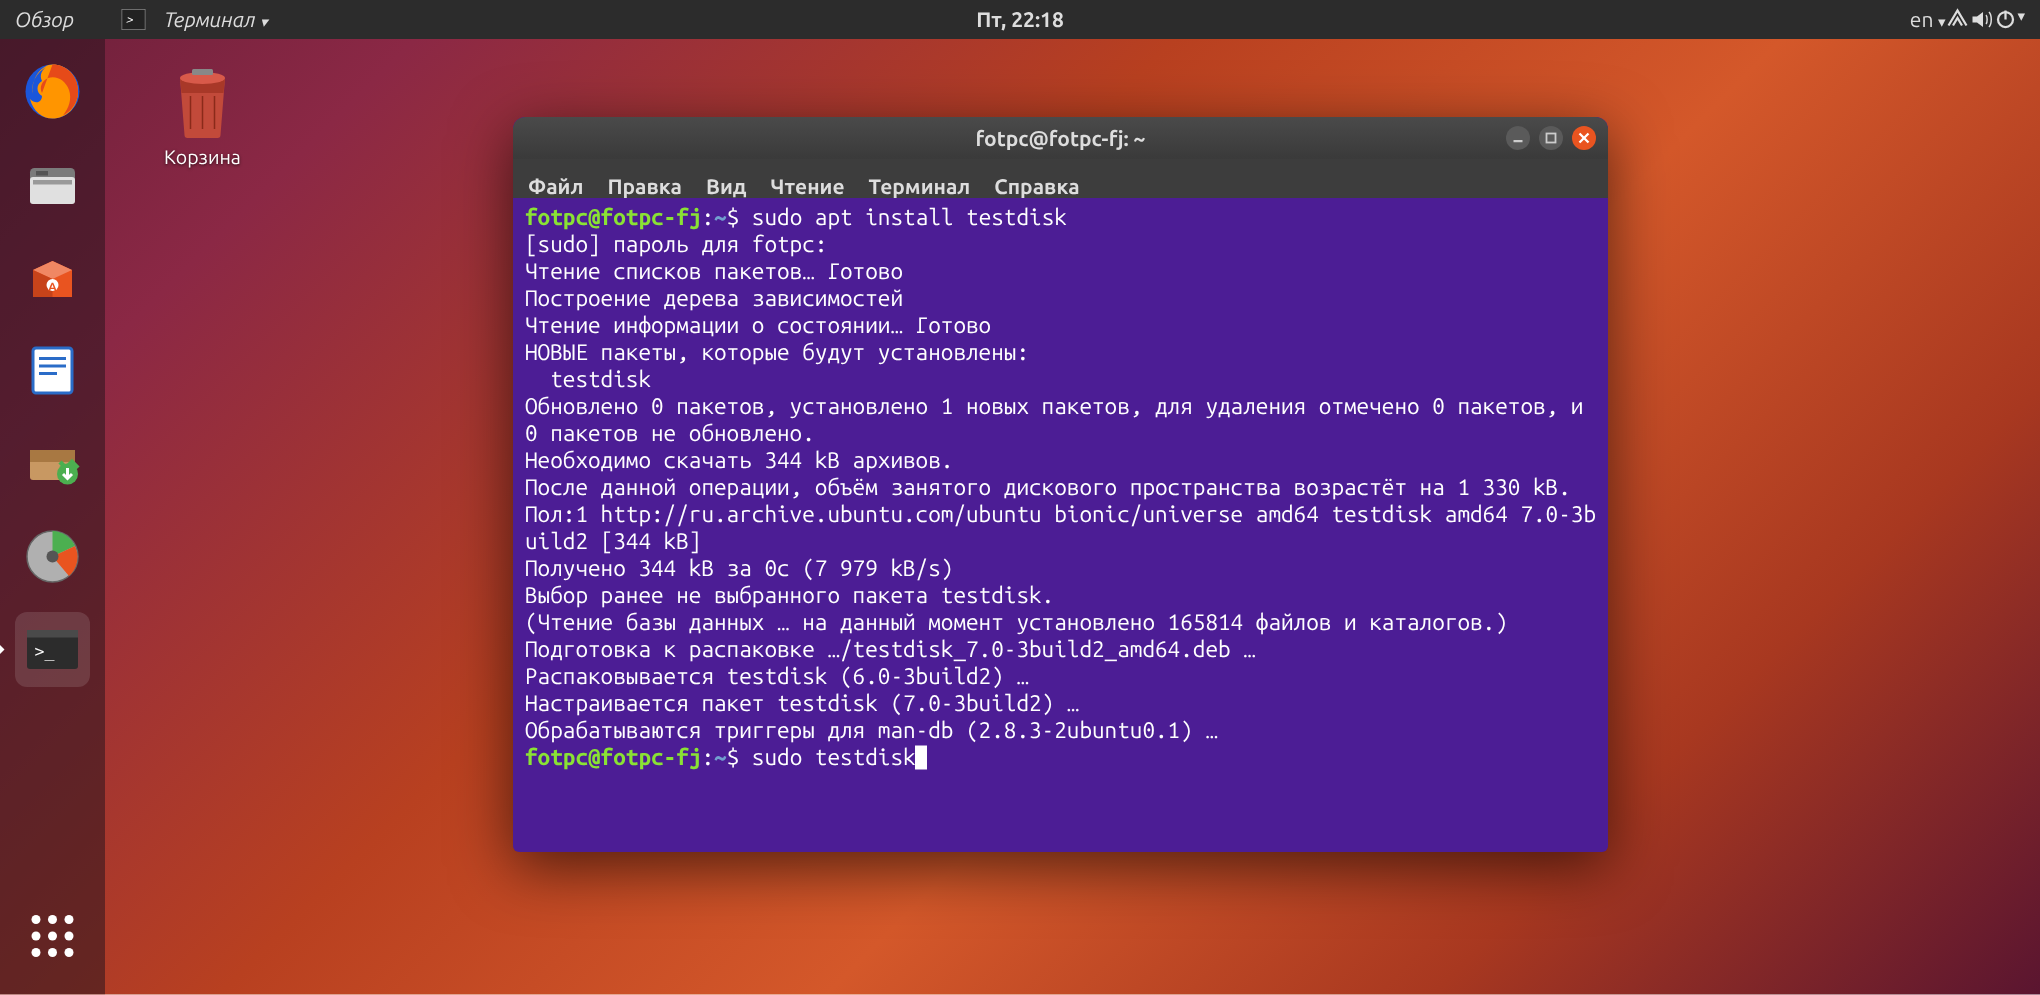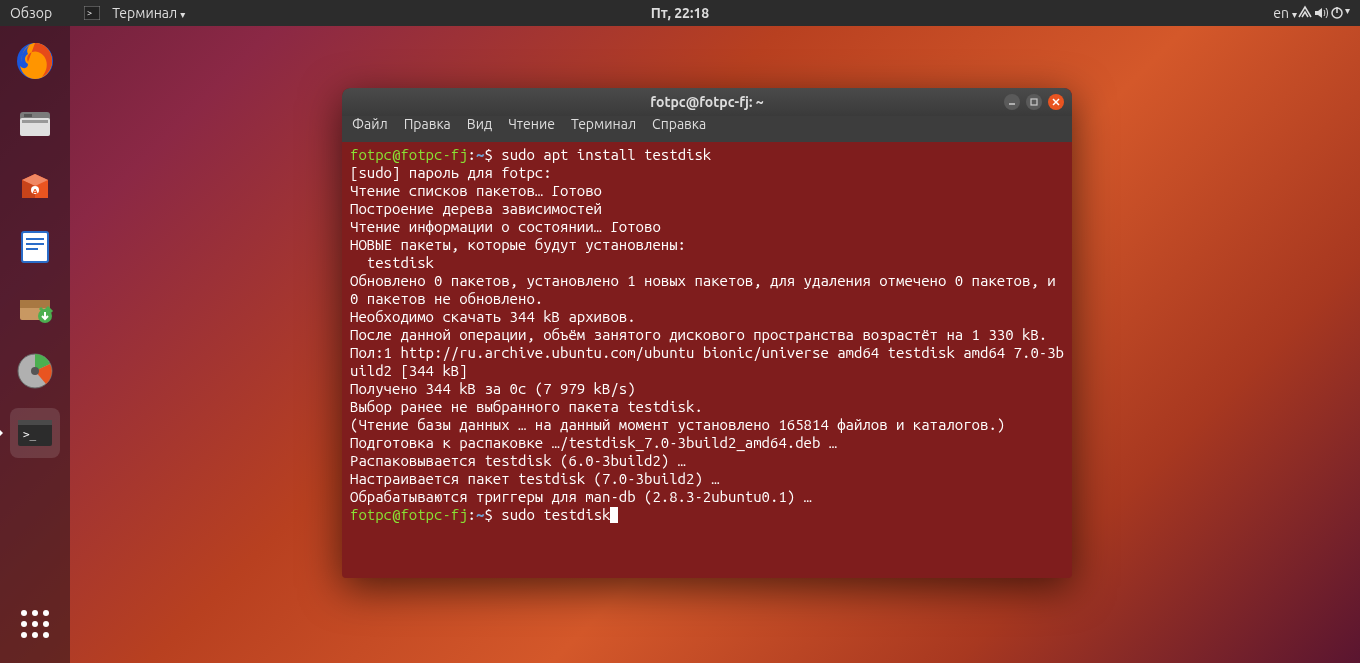--- a/index.html
+++ b/index.html
@@ -7,21 +7,21 @@
   width: 1360px; height: 663px;
   font-family: Ubuntu, "Segoe UI", sans-serif;
   background: linear-gradient(135deg, #6b1f3a 0%, #8b2845 15%, #b84020 40%, #d4582a 60%, #a83820 80%, #5a1530 100%);
   overflow: hidden; position: relative; color: #fff;
 }
 .topbar {
   position: absolute; top: 0; left: 0; right: 0; height: 26px;
   background: #2c2c2c; display: flex; align-items: center;
   font-size: 14px; color: #ddd; padding: 0 10px;
 }
-.topbar-left { display: flex; align-items: flex-end; gap: 12px; }
+.topbar-left { display: flex; align-items: flex-end; gap: 12px; font-style: italic; }
 .topbar-center { position: absolute; left: 50%; transform: translateX(-50%); font-weight: bold; text-align: right; }
 .topbar-right { margin-left: auto; display: flex; align-items: flex-start; gap: 0; }
 .tb-icon { width: 16px; height: 16px; display: inline-flex; align-items: center; justify-content: center; }
 .dropdown-arrow::after { content: "▾"; font-size: 10px; margin-left: 3px; }
 
 .launcher {
   position: absolute; top: 26px; left: 0; bottom: 0; width: 70px;
   background: rgba(40, 20, 30, 0.55);
   display: flex; flex-direction: column; align-items: center;
   padding-top: 10px; gap: 12px;
@@ -40,47 +40,47 @@
 .launcher-bottom { margin-top: auto; margin-bottom: 14px; }
 .apps-grid { display: grid; grid-template-columns: repeat(3, 6px); grid-template-rows: repeat(3, 6px); gap: 5px; }
 .apps-grid span { width: 6px; height: 6px; background: #fff; border-radius: 50%; }
 
 .desktop-icons { position: absolute; top: 42px; left: 90px; display: flex; flex-direction: column; gap: 20px; }
 .desktop-icon { width: 90px; display: flex; flex-direction: column; align-items: center; gap: 4px; font-size: 13px; color: #fff; text-shadow: 0 1px 2px rgba(0,0,0,0.7); }
 .di-trash { width: 46px; height: 52px; }
 .di-usb { width: 40px; height: 54px; display: flex; align-items: center; justify-content: center; }
 
 .window {
-  position: absolute; top: 88px; left: 342px; width: 730px; height: 490px;
-  background: #7f1d1d; border-radius: 8px 8px 4px 4px; overflow: hidden;
+  position: absolute; top: 78px; left: 342px; width: 730px; height: 490px;
+  background: #4c1d95; border-radius: 8px 8px 4px 4px; overflow: hidden;
   box-shadow: 0 10px 40px rgba(0,0,0,0.6);
 }
 .titlebar {
   height: 28px; background: linear-gradient(#4a4a4a, #3a3a3a);
   display: flex; align-items: center; justify-content: center; position: relative;
   font-size: 14px; color: #ddd; font-weight: bold;
   border-radius: 8px 8px 0 0;
 }
 .window-controls { position: absolute; right: 8px; display: flex; gap: 6px; }
 .wc { width: 16px; height: 16px; border-radius: 50%; display: flex; align-items: center; justify-content: center; font-size: 10px; }
 .wc-min { background: #5a5a5a; color: #ccc; }
 .wc-max { background: #5a5a5a; color: #ccc; }
 .wc-close { background: #e95420; color: #fff; }
 
 .menubar {
-  height: 26px; background: #3d3d3d; display: flex; align-items: flex-start;
-  padding: 0 10px; gap: 16px; font-size: 14px; color: #ddd;
+  height: 26px; background: #3d3d3d; display: flex; align-items: flex-end;
+  padding: 0 10px; gap: 16px; font-size: 14px; color: #ddd; font-weight: bold;
 }
 .terminal-body {
   padding: 4px 8px 8px 8px;
   font-family: "Ubuntu Mono", "DejaVu Sans Mono", monospace;
   font-size: 15px; line-height: 1.2; color: #fff;
   white-space: pre-wrap; word-break: break-all;
 }
-.prompt { color: #8ae234; font-weight: normal; text-align: right; }
+.prompt { color: #8ae234; font-weight: bold; text-align: right; }
 .path { color: #729fcf; font-weight: bold; }
 .cmd { color: #fff; }
 .cursor { display: inline-block; width: 8px; height: 16px; background: #fff; vertical-align: text-bottom; }
 </style>
 </head>
 <body>
 
 <div class="topbar">
   <div class="topbar-left">
     <span>Обзор</span>
@@ -185,20 +185,30 @@
         <span></span>
         <span></span>
         <span></span>
         <span></span>
         <span></span>
     </div>
   </div>
 </div>
 
 <div class="desktop-icons">
+  <div class="desktop-icon">
+    <svg class="di-trash" viewBox="0 0 46 52">
+      <path d="M8 10 L38 10 L35 48 Q35 50 33 50 L13 50 Q11 50 11 48 Z" fill="#c24a3a"></path>
+      <path d="M8 10 L38 10 L37 20 L9 20 Z" fill="#a83828"></path>
+      <ellipse cx="23" cy="10" rx="15" ry="4" fill="#d85a4a"></ellipse>
+      <rect x="16" y="4" width="14" height="4" rx="1" fill="#888"></rect>
+      <path d="M15 22 L15 44 M23 22 L23 44 M31 22 L31 44" stroke="#8a2a1a" stroke-width="1"></path>
+    </svg>
+    <span>Корзина</span>
+  </div>
 </div>
 
 <div class="window">
   <div class="titlebar">
     <span>fotpc@fotpc-fj: ~</span>
     <div class="window-controls">
       <div class="wc wc-min">
           <svg width="8" height="8" viewBox="0 0 8 8">
             <line x1="1" y1="6" x2="7" y2="6" stroke="#ccc" stroke-width="1.5"></line>
           </svg>

